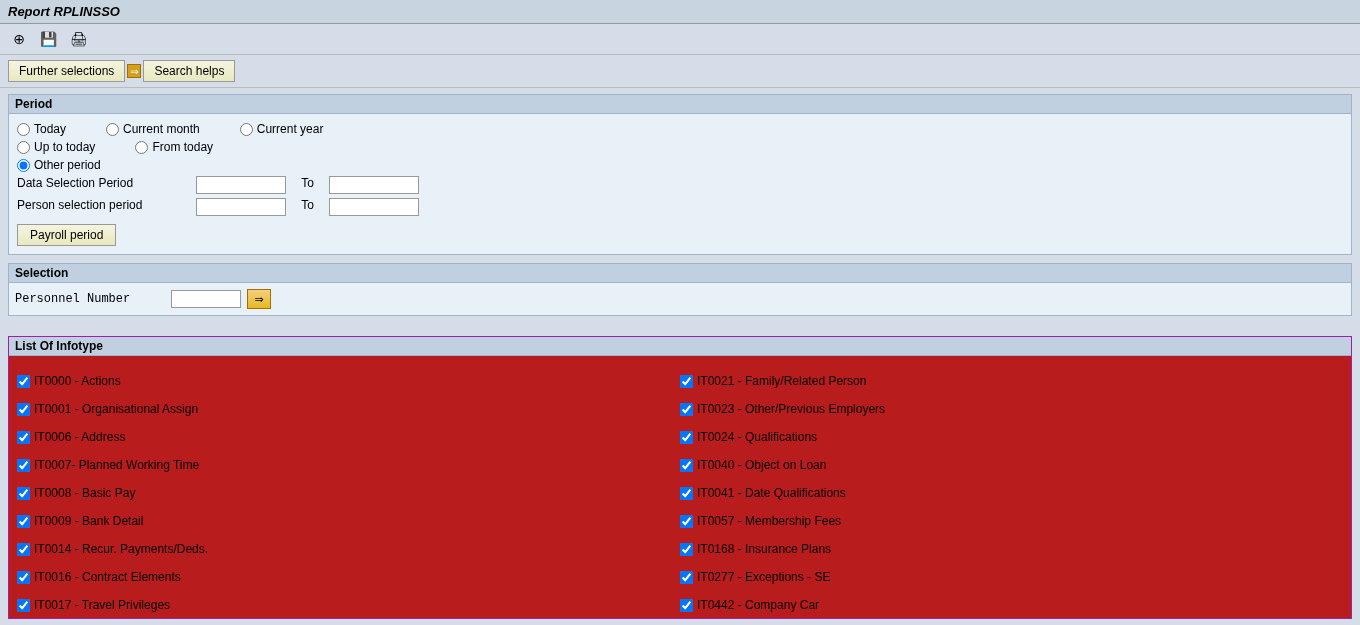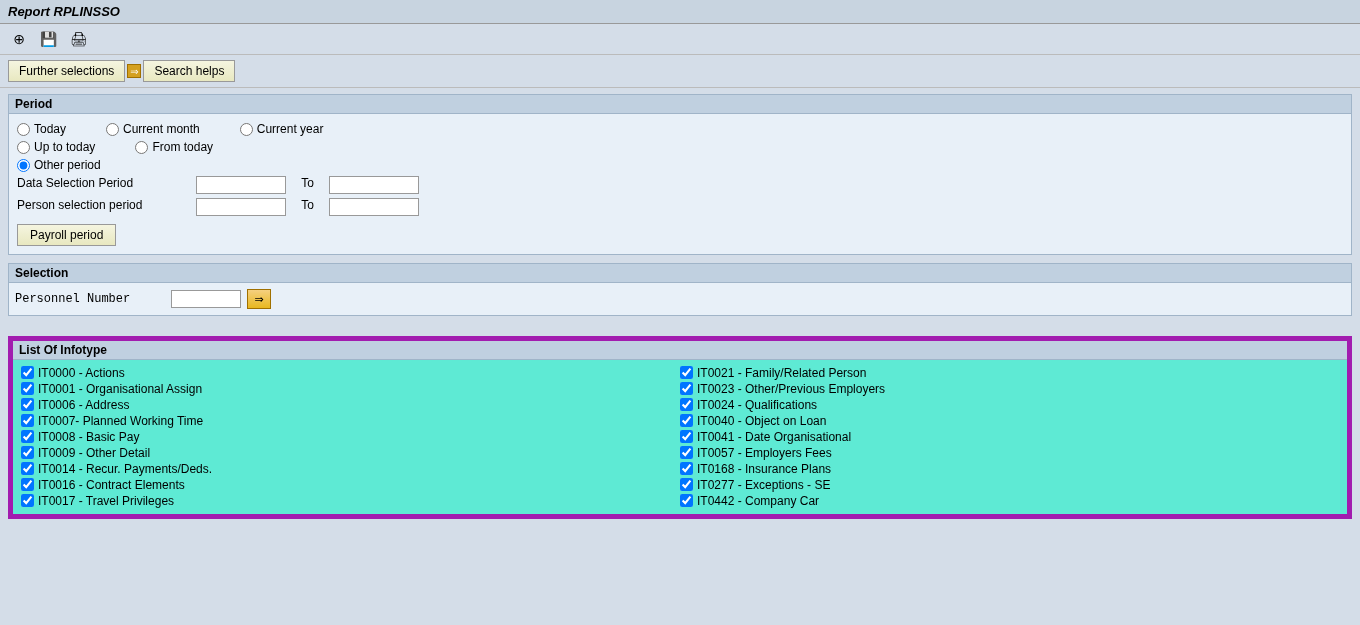--- a/index.html
+++ b/index.html
@@ -152,22 +152,22 @@
       height: 20px;
       background: linear-gradient(to bottom, #f5d080, #e8b820);
       border: 1px solid #a07000;
       cursor: pointer;
       display: flex;
       align-items: center;
       justify-content: center;
       font-size: 11px;
     }
     .list-section {
-      border: 5px solid #a21caf;
-      background: #5eead4;
+      border: 1px solid #a21caf;
+      background: #b91c1c;
       margin-bottom: 8px;
     }
     .list-header {
       background: #c0d0e0;
       padding: 2px 6px;
       font-weight: bold;
       font-size: 12px;
       border-bottom: 1px solid #a0b4c8;
     }
     .list-body {
@@ -176,23 +176,24 @@
       gap: 0;
     }
     .list-col {
       flex: 1;
       display: flex;
       flex-direction: column;
       gap: 2px;
     }
     .list-item {
       display: flex;
-      align-items: flex-start;
+      align-items: flex-end;
       gap: 4px;
       font-size: 12px;
+      margin-top: 12px;
     }
     .list-item input[type="checkbox"] {
       margin: 0;
       cursor: pointer;
     }
     .gap-section {
       height: 12px;
     }
   </style>
 </head>
@@ -313,21 +314,21 @@
           <div class="list-item">
             <input type="checkbox" checked="" style="">
             <label>IT0007-  Planned Working Time</label>
           </div>
           <div class="list-item">
             <input type="checkbox" checked="" style="">
             <label>IT0008 - Basic Pay</label>
           </div>
           <div class="list-item">
             <input type="checkbox" checked="" style="">
-            <label>IT0009 - Other Detail</label>
+            <label>IT0009 - Bank Detail</label>
           </div>
           <div class="list-item">
             <input type="checkbox" checked="" style="">
             <label>IT0014 - Recur. Payments/Deds.</label>
           </div>
           <div class="list-item">
             <input type="checkbox" checked="" style="">
             <label>IT0016 - Contract Elements</label>
           </div>
           <div class="list-item">
@@ -347,25 +348,25 @@
           <div class="list-item">
             <input type="checkbox" checked="" style="">
             <label>IT0024 - Qualifications</label>
           </div>
           <div class="list-item">
             <input type="checkbox" checked="" style="">
             <label>IT0040 - Object on Loan</label>
           </div>
           <div class="list-item">
             <input type="checkbox" checked="" style="">
-            <label>IT0041 - Date Organisational</label>
-          </div>
-          <div class="list-item">
-            <input type="checkbox" checked="" style="">
-            <label>IT0057 - Employers Fees</label>
+            <label>IT0041 - Date Qualifications</label>
+          </div>
+          <div class="list-item">
+            <input type="checkbox" checked="" style="">
+            <label>IT0057 - Membership Fees</label>
           </div>
           <div class="list-item">
             <input type="checkbox" checked="" style="">
             <label>IT0168 - Insurance Plans</label>
           </div>
           <div class="list-item">
             <input type="checkbox" checked="" style="">
             <label>IT0277 - Exceptions - SE</label>
           </div>
           <div class="list-item">

